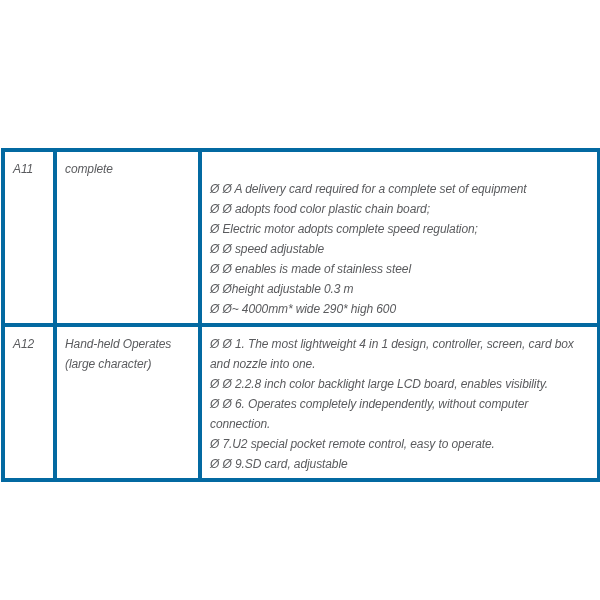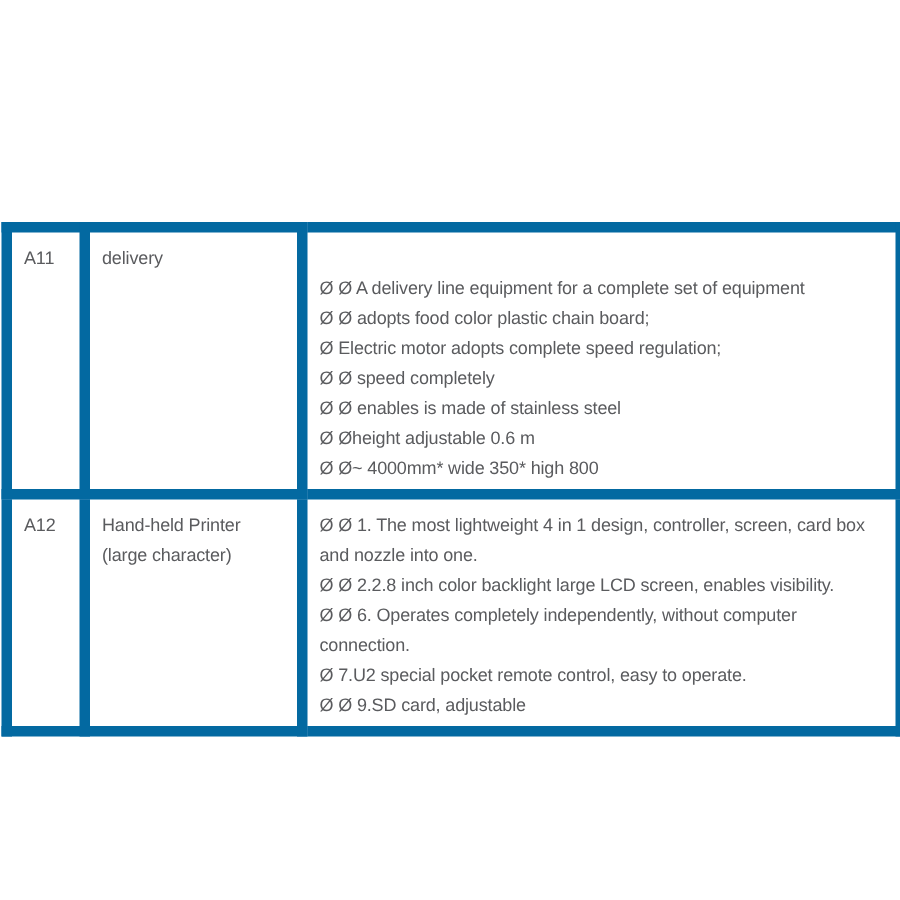--- a/index.html
+++ b/index.html
@@ -19,24 +19,25 @@
   }
   table.spec-table {
     position: absolute;
     left: 1px;
     top: 148px;
     width: 596px;
     border-collapse: collapse;
     table-layout: fixed;
   }
   table.spec-table td {
-    border: 7px solid #0369a1;
+    border: 4px solid #0369a1;
     vertical-align: top;
     padding: 7px 8px 4px 8px;
     line-height: 20px;
+    font-style: italic;
   }
   td.col-name {
     padding-left: 9px;
     padding-right: 2px;
   }
   tr.row-a11 { height: 168px; }
   tr.row-a12 { height: 129px; }
   td.col-desc p {
     margin: 0;
     min-height: 20px;
@@ -50,42 +51,42 @@
     <col style="width:52px">
     <col style="width:145px">
     <col style="width:399px">
   </colgroup>
   <tbody>
     <tr class="row-a11">
       <td class="col-id">
         <span>A11</span>
       </td>
       <td class="col-name">
-        <span>delivery</span>
+        <span>complete</span>
       </td>
       <td class="col-desc">
         <p></p>
-        <p>Ø Ø A delivery line equipment for a complete set of equipment</p>
+        <p>Ø Ø A delivery card required for a complete set of equipment</p>
         <p>Ø Ø adopts food color plastic chain board;</p>
         <p>Ø Electric motor adopts complete speed regulation;</p>
-        <p>Ø Ø speed completely</p>
+        <p>Ø Ø speed adjustable</p>
         <p>Ø Ø enables is made of stainless steel</p>
-        <p>Ø Øheight adjustable 0.6 m</p>
-        <p>Ø Ø~ 4000mm* wide 350* high 800</p>
+        <p>Ø Øheight adjustable 0.3 m</p>
+        <p>Ø Ø~ 4000mm* wide 290* high 600</p>
       </td>
     </tr>
     <tr class="row-a12">
       <td class="col-id">
         <span>A12</span>
       </td>
       <td class="col-name">
-        <span>Hand-held Printer (large character)</span>
+        <span>Hand-held Operates (large character)</span>
       </td>
       <td class="col-desc">
         <p>Ø Ø 1. The most lightweight 4 in 1 design, controller, screen, card box and nozzle into one.</p>
-        <p>Ø Ø 2.2.8 inch color backlight large LCD screen, enables visibility.</p>
+        <p>Ø Ø 2.2.8 inch color backlight large LCD board, enables visibility.</p>
         <p>Ø Ø 6. Operates completely independently, without computer connection.</p>
         <p>Ø 7.U2 special pocket remote control, easy to operate.</p>
         <p>Ø Ø 9.SD card, adjustable</p>
       </td>
     </tr>
   </tbody>
 </table>
 
 </body></html>

